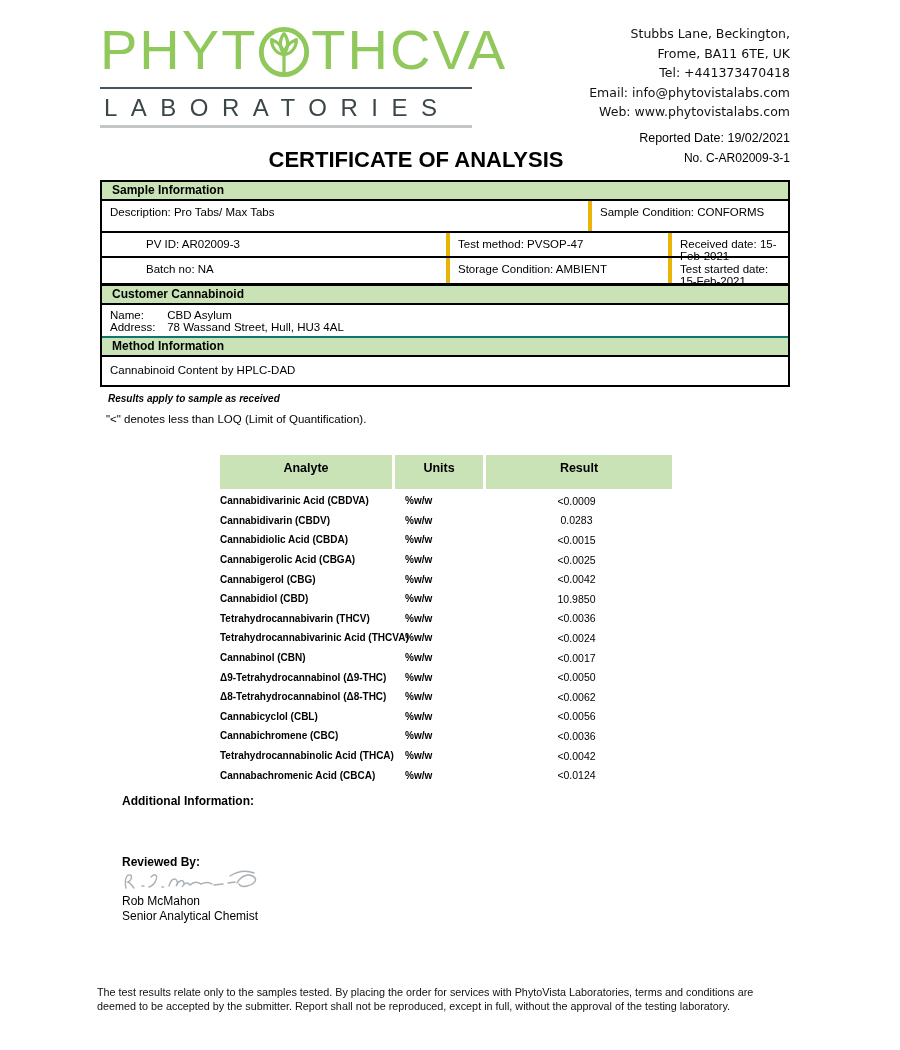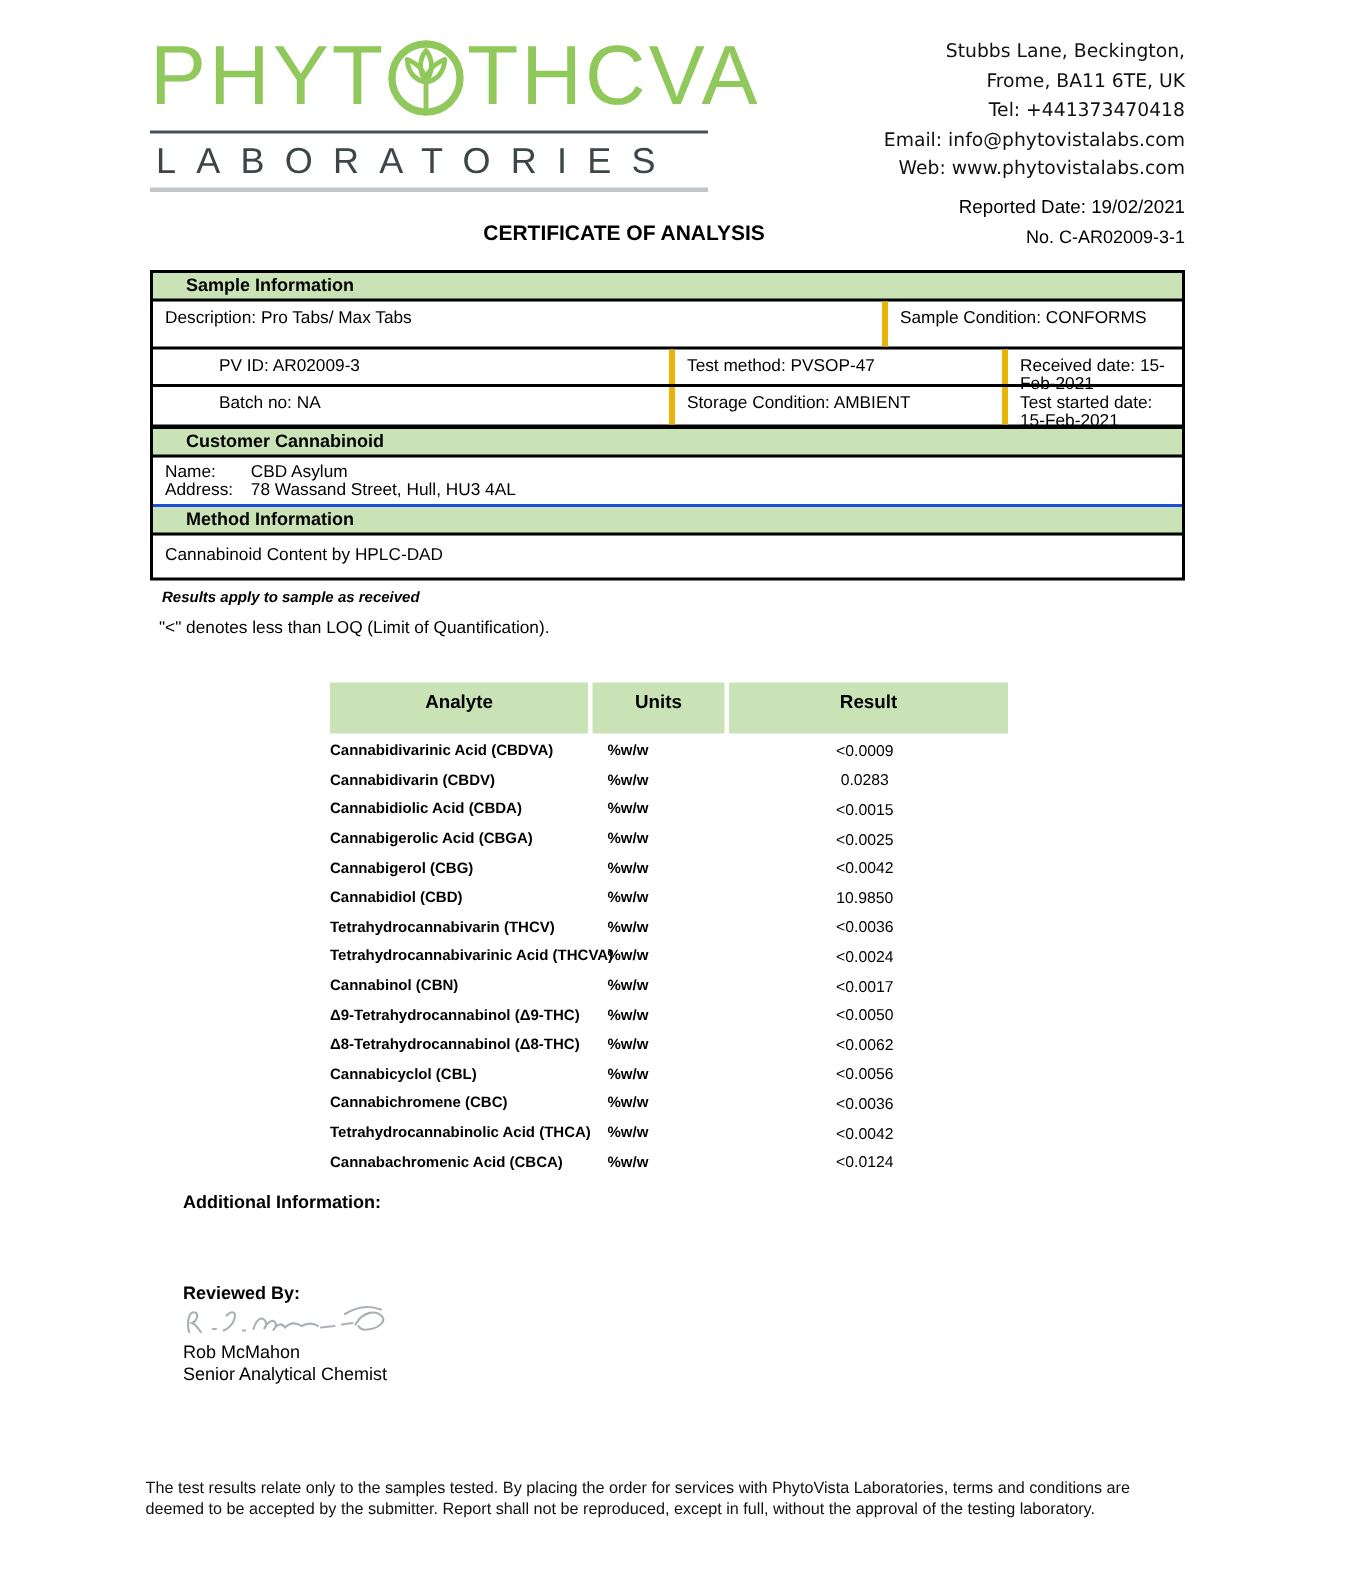--- a/index.html
+++ b/index.html
@@ -30,49 +30,49 @@
   .contact {
     position:absolute; right:110px; top:24px; text-align:right;
     font-family:"DejaVu Sans", sans-serif; font-size:12.5px; line-height:19.5px; color:#111;
   }
 
   
   .reported { position:absolute; right:110px; top:131px; font-size:12.5px; }
   .coa-no   { position:absolute; right:110px; top:151px; font-size:12px; }
   .coa-title{
     position:absolute; left:0; top:147px; width:832px; text-align:center;
-    font-size:14px; font-weight:bold;
+    font-size:22px; font-weight:bold;
   }
 
   
   .info-table {
     position:absolute; left:100px; width:690px; border:2px solid #000;
     font-size:11.5px; background:#fff;
   }
   .t-sample { top:180px; }
   .t-cust   { top:284px; }
   .green-bar {
     background:var(--bar_green); border-bottom:2px solid #000;
-    font-weight:bold; font-size:12px; padding:1px 22px 2px;
+    font-weight:bold; font-size:12px; padding:1px 10px 2px;
   }
   .si-row { display:flex; }
   .cell { padding:5px 8px; }
   .b-r { border-right:4px solid #eab308; }
   .b-b { border-bottom:2px solid #000; }
   .row-desc { height:32px; }
   .row-std  { height:25px; }
   .w-desc { width:490px; }
   .w-c1 { width:312px;margin-left:36px; }
   .w-c2 { width:222px; }
   .w-c3 { flex:1; }
   .cust-body { padding:4px 8px 3px; }
   .cust-line { white-space:nowrap; }
   .cust-line + .cust-line { }
   .lbl-inline { display:inline-block; min-width:46px; margin-right:8px; }
-  .method-bar { border-top:2px solid #1d4ed8; }
+  .method-bar { border-top:2px solid #0f766e; }
   .method-body { padding:7px 8px 9px; }
 
   
   .note1 { position:absolute; left:108px; top:393px; font-size:10px; font-weight:bold; font-style:italic; }
   .note2 { position:absolute; left:106px; top:413px; font-size:11.5px; }
 
   
   .results { position:absolute; left:220px; top:455px; width:452px; }
   .rt-header { display:flex; gap:3px; }
   .rt-h {

